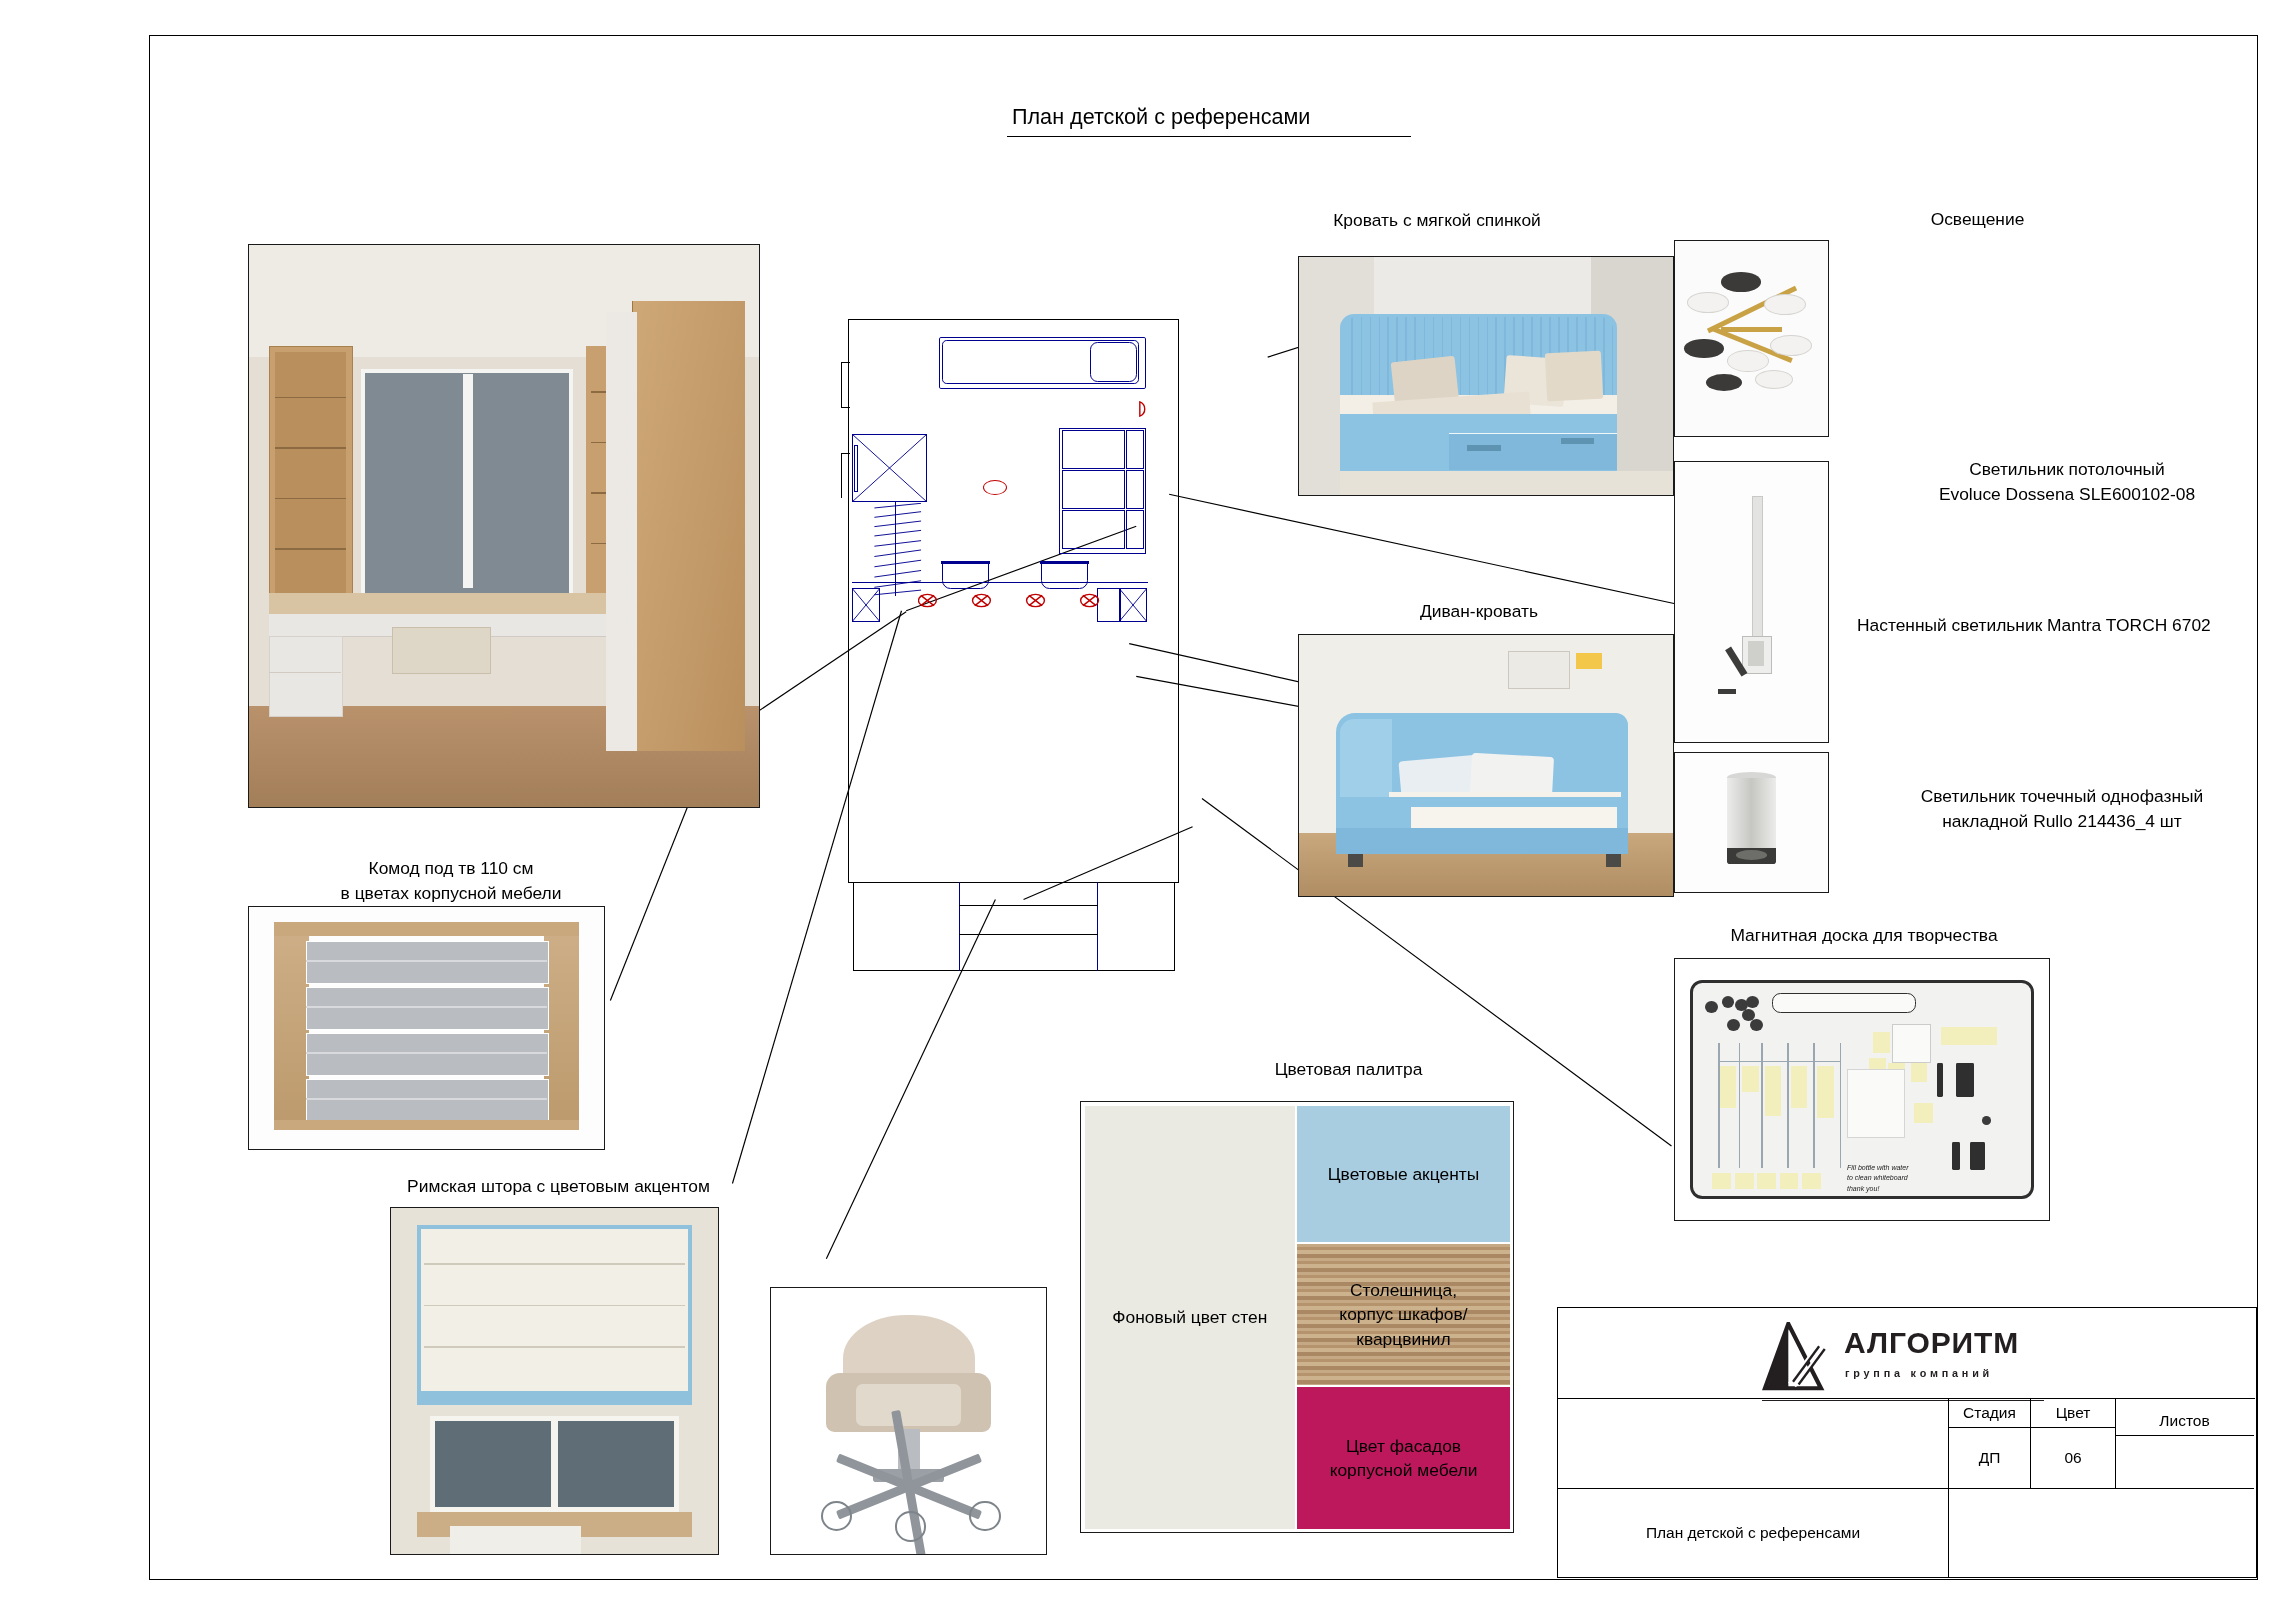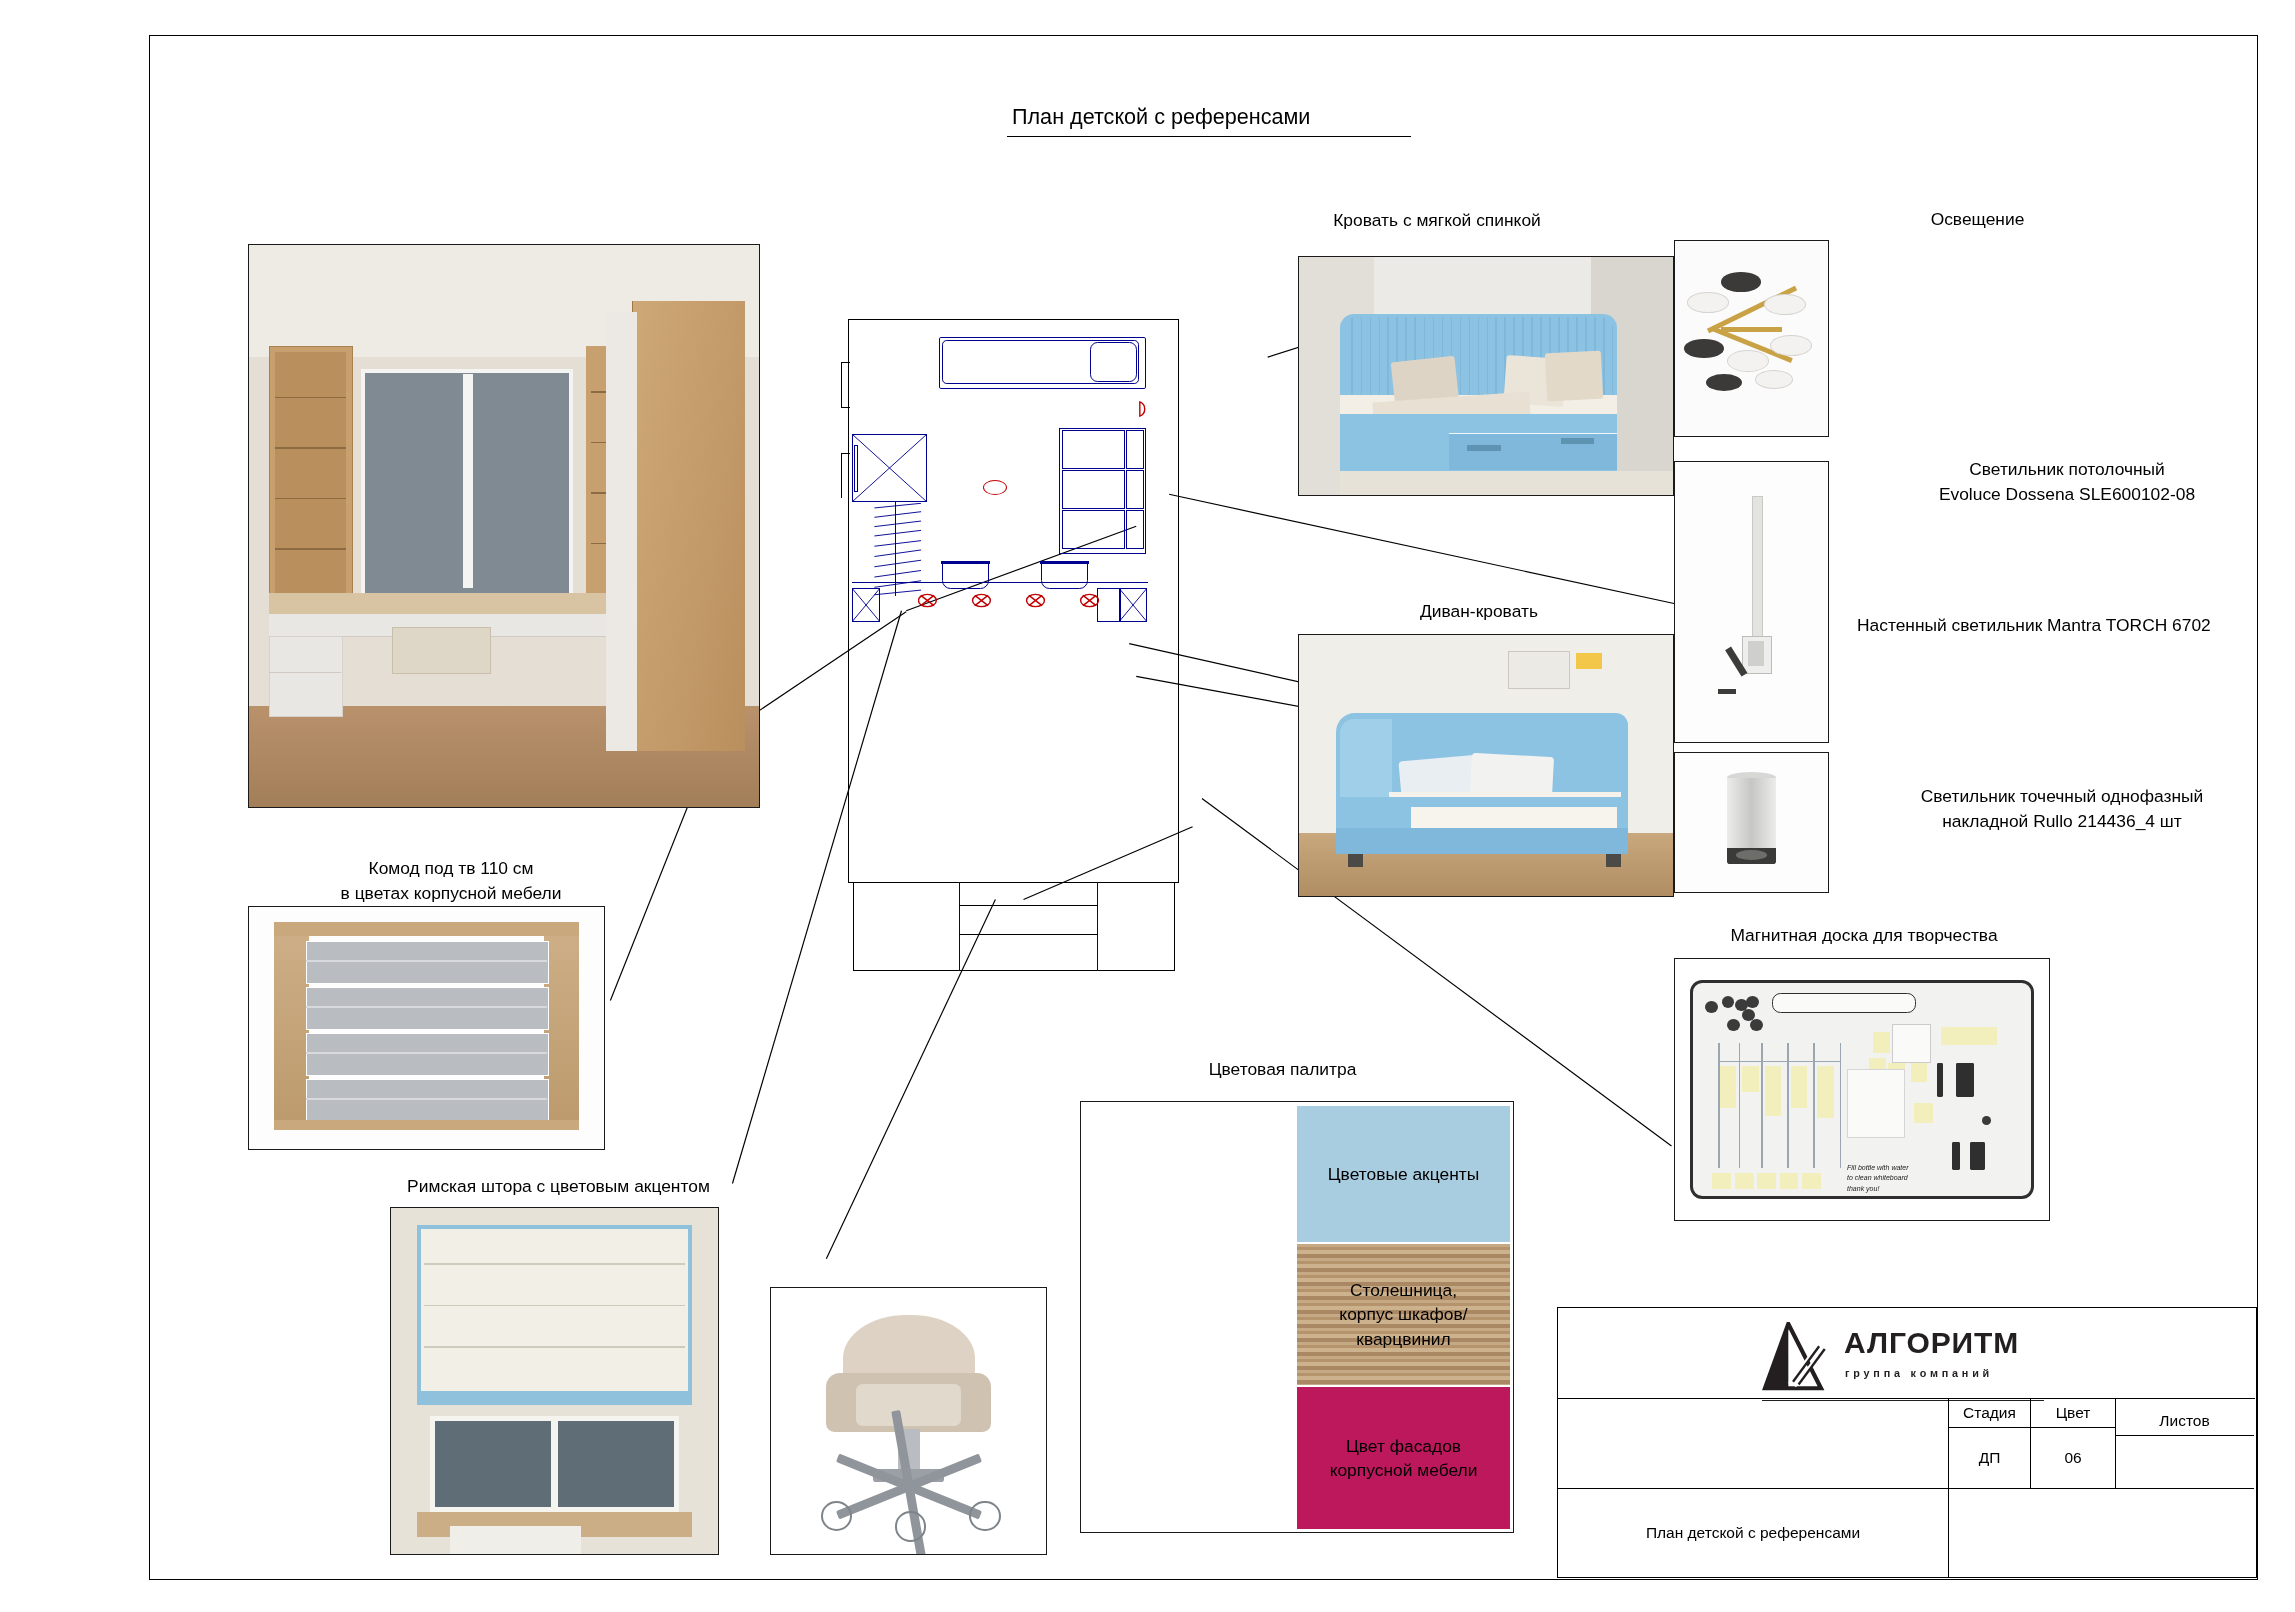--- a/index.html
+++ b/index.html
@@ -71,21 +71,21 @@
   <div class="lbl c" style="left:1832px;top:457px;width:470px;">Светильник потолочный
 Evoluce Dossena SLE600102-08</div>
   <div class="lbl l" style="left:1857px;top:613px;width:451px;">Настенный светильник Mantra TORCH 6702</div>
   <div class="lbl c" style="left:1827px;top:784px;width:470px;">Светильник точечный однофазный
 накладной Rullo 214436_4 шт</div>
   <div class="lbl c" style="left:1324px;top:599px;width:310px;">Диван-кровать</div>
   <div class="lbl c" style="left:254px;top:856px;width:394px;">Комод под тв 110 см
 в цветах корпусной мебели</div>
   <div class="lbl c" style="left:1669px;top:923px;width:390px;">Магнитная доска для творчества</div>
   <div class="lbl c" style="left:380px;top:1174px;width:357px;">Римская штора с цветовым акцентом</div>
-  <div class="lbl c" style="left:1104px;top:1057px;width:357px;">Цветовая палитра</div>
+  <div class="lbl c" style="left:1170px;top:1057px;width:357px;">Цветовая палитра</div>
 
   <div class="photo" style="left:248px;top:244px;width:512px;height:564px;">
     <div style="position:absolute;inset:0;background:#e8e4de;"></div>
     <div style="position:absolute;left:0;top:0;width:100%;height:20%;background:#eeeae4;"></div>
     <div style="position:absolute;left:0;top:20%;width:100%;height:62%;background:#e4ded5;"></div>
     <div style="position:absolute;left:0;top:82%;width:100%;height:18%;background:linear-gradient(180deg,#b9926c,#a27e59);"></div>
     <div style="position:absolute;left:4%;top:18%;width:16%;height:48%;background:#c8a06f;border:1.4px solid #a8814f;"></div>
     <div style="position:absolute;left:5%;top:19%;width:14%;height:46%;background:#b98f5d;"></div>
     <div style="position:absolute;left:5%;top:27%;width:14%;height:1.4px;background:#8d6b42;"></div>
     <div style="position:absolute;left:5%;top:36%;width:14%;height:1.4px;background:#8d6b42;"></div>
@@ -354,20 +354,23 @@
           <line x1="236" y1="9" x2="264" y2="31"></line>
           <line x1="264" y1="9" x2="236" y2="31"></line>
         <ellipse cx="365" cy="20" rx="19" ry="13"></ellipse>
           <line x1="351" y1="9" x2="379" y2="31"></line>
           <line x1="379" y1="9" x2="351" y2="31"></line>
       </g>
     </svg>
   </div>
 
   <div id="palette">
+    <div class="sw" style="left:3.8px;top:3.8px;width:210px;height:423px;background:#eaeae2;">
+      <span>Фоновый цвет стен</span>
+    </div>
     <div class="sw" style="left:216px;top:3.8px;width:213px;height:136px;background:#a8cde0;">
       <span>Цветовые акценты</span>
     </div>
     <div class="sw" style="left:216px;top:142px;width:213px;height:141px;background:repeating-linear-gradient(180deg,#c5a884 0 3.3px,#b5946d 3.3px 6.1px,#cdb38d 6.1px 10.3px,#a98863 10.3px 14px);">
       <span>Столешница,
 корпус шкафов/
 кварцвинил</span>
     </div>
     <div class="sw" style="left:216px;top:285px;width:213px;height:142px;background:#be185d;">
       <span>Цвет фасадов

